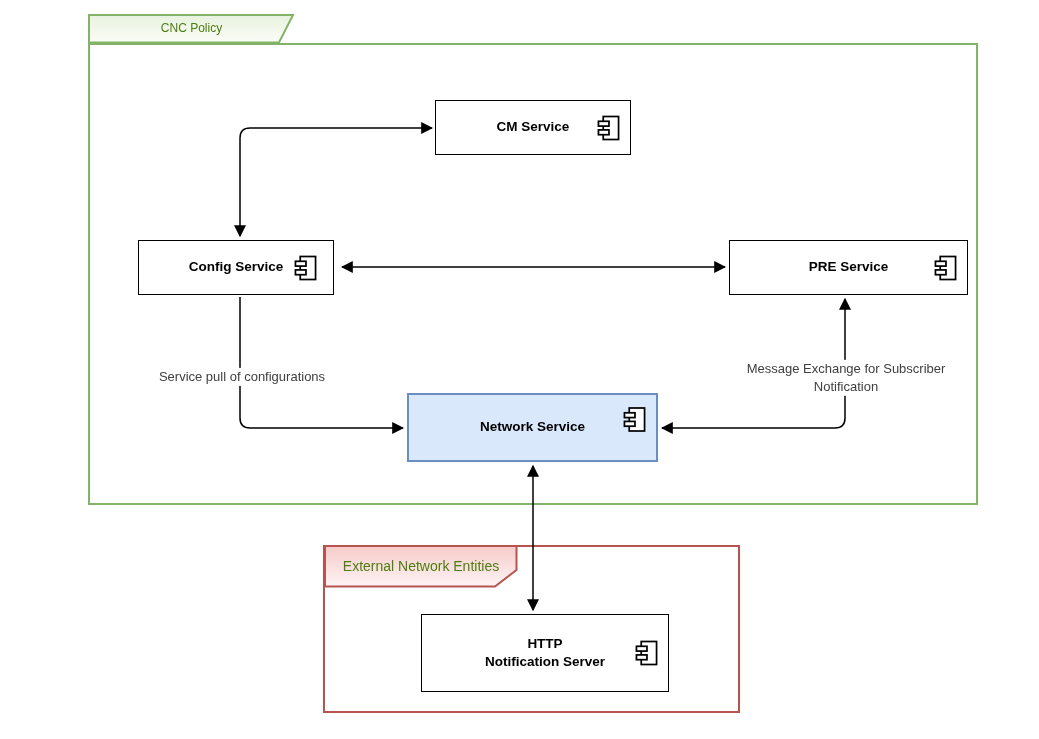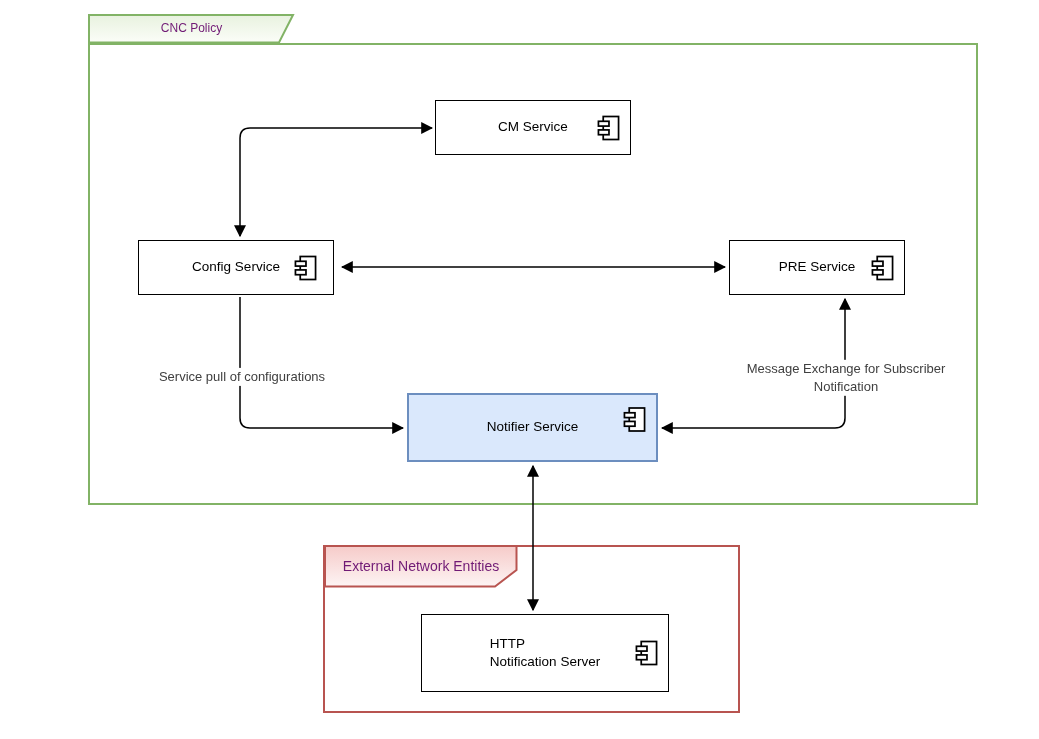--- a/index.html
+++ b/index.html
@@ -33,21 +33,21 @@
     position: absolute;
     z-index: 3;
   }
   .cnc-tab { left: 88px; top: 14px; width: 207px; height: 30px; }
   .ext-tab { left: 324px; top: 546px; width: 194px; height: 42px; }
   .group-tab svg { position: absolute; left: 0; top: 0; display: block; }
   .tab-label {
     position: absolute;
     width: 100%;
     text-align: center;
-    color: #701a75;
+    color: #4d7c0f;
   }
   .cnc-tab .tab-label { top: 7px; font-size: 12px; }
   .ext-tab .tab-label { top: 12px; font-size: 14px; }
 
   
   svg.connectors {
     position: absolute;
     left: 0; top: 0;
     z-index: 4;
   }
@@ -61,38 +61,38 @@
   .node {
     position: absolute;
     background: #ffffff;
     border: 1.5px solid #000;
     display: flex;
     align-items: center;
     justify-content: center;
     z-index: 5;
   }
   .node-label {
-    font-weight: normal;
+    font-weight: bold;
     font-size: 13.5px;
-    text-align: left;
+    text-align: center;
     white-space: pre-line;
     line-height: 1.35;
   }
   .comp-icon {
     position: absolute;
     right: 10px;
     top: 50%;
     transform: translateY(-50%);
     width: 23px;
     height: 27px;
   }
   .node-cm       { left: 435px; top: 100px; width: 196px; height: 55px; }
   .node-config   { left: 138px; top: 240px; width: 196px; height: 55px; }
   .node-config .comp-icon { right: 16px; }
-  .node-pre      { left: 729px; top: 240px; width: 176px; height: 55px; }
+  .node-pre      { left: 729px; top: 240px; width: 239px; height: 55px; }
   .node-notifier {
     left: 407px; top: 393px; width: 251px; height: 69px;
     background: #dae8fc;
     border: 2px solid #6c8ebf;
   }
   .node-notifier .comp-icon { top: 11px; transform: none; }
   .node-http     { left: 421px; top: 614px; width: 248px; height: 78px; }
 
   
   .edge-label {
@@ -184,21 +184,21 @@
   <div class="node node-pre">
     <span class="node-label">PRE Service</span>
     <svg class="comp-icon" viewBox="0 0 24 27">
       <rect x="6.5" y="1.5" width="16" height="24" fill="#fff" stroke="#000" stroke-width="1.8"></rect>
       <rect x="1.5" y="6.5" width="11" height="5" fill="#fff" stroke="#000" stroke-width="1.8"></rect>
       <rect x="1.5" y="15.5" width="11" height="5" fill="#fff" stroke="#000" stroke-width="1.8"></rect>
     </svg>
   </div>
 
   <div class="node node-notifier">
-    <span class="node-label">Notifier Service</span>
+    <span class="node-label">Network Service</span>
     <svg class="comp-icon" viewBox="0 0 24 27">
       <rect x="6.5" y="1.5" width="16" height="24" fill="#fff" stroke="#000" stroke-width="1.8"></rect>
       <rect x="1.5" y="6.5" width="11" height="5" fill="#fff" stroke="#000" stroke-width="1.8"></rect>
       <rect x="1.5" y="15.5" width="11" height="5" fill="#fff" stroke="#000" stroke-width="1.8"></rect>
     </svg>
   </div>
 
   <div class="node node-http">
     <span class="node-label">HTTP
 Notification Server</span>

